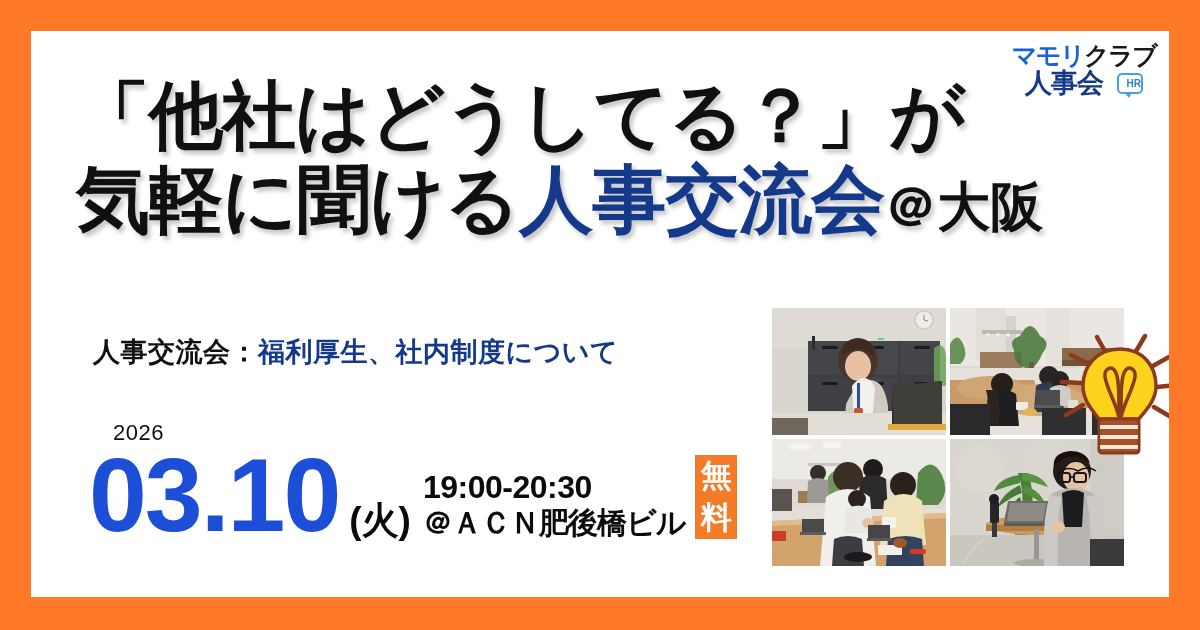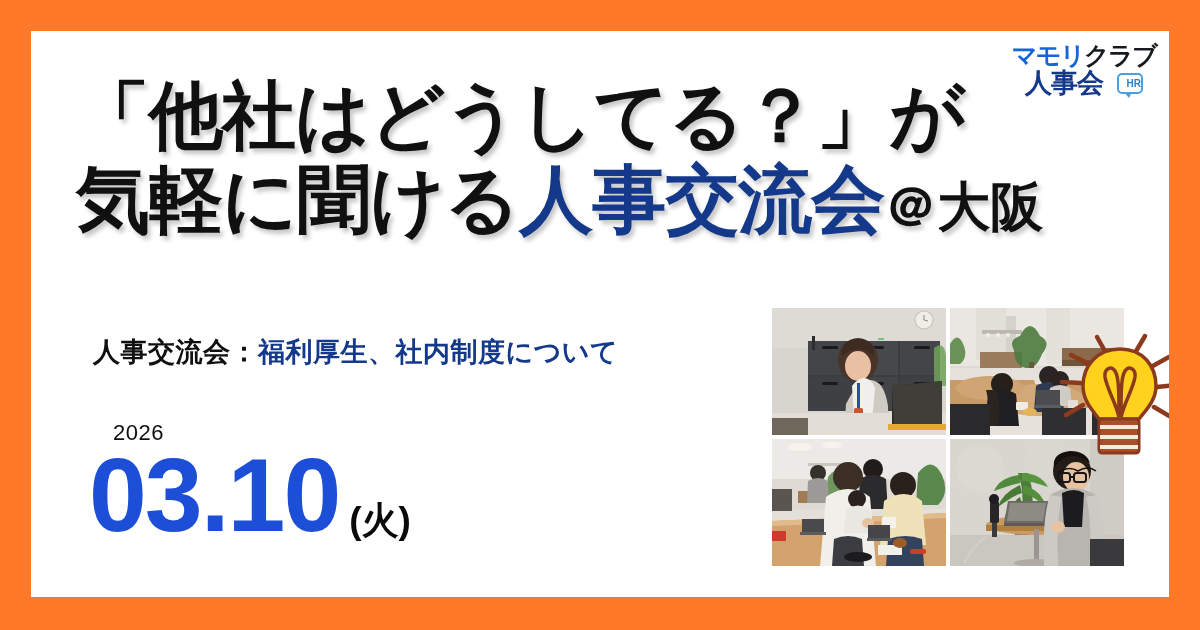--- a/index.html
+++ b/index.html
@@ -239,20 +239,25 @@
     </div>
 
     <div id="theme"><span>人事交流会：</span><span class="theme-accent">福利厚生、社内制度について</span></div>
 
     <div id="datearea">
       <div id="bigdate">
         <span class="year">2026</span>
         <span class="daynum">03.10</span>
       </div>
       <div class="dow">(火)</div>
+      <div id="timeplace">
+        <span class="time">19:00-20:30</span>
+        <span class="place">＠ＡＣＮ肥後橋ビル</span>
+      </div>
+      <div id="free-badge">無料</div>
     </div>
 
     <div id="photos">
 
       <div class="photo">
         <svg viewBox="0 0 174 127" preserveAspectRatio="xMidYMid slice">
           <rect width="174" height="127" fill="#d8d4ce"></rect>
           <rect x="0" y="0" width="174" height="40" fill="#dedad4"></rect>
           <circle cx="152" cy="12" r="9" fill="#f0ece6" stroke="#c9c4bc" stroke-width="1.2"></circle>
           <line x1="152" y1="12" x2="152" y2="7" stroke="#8a8580" stroke-width="1"></line>

